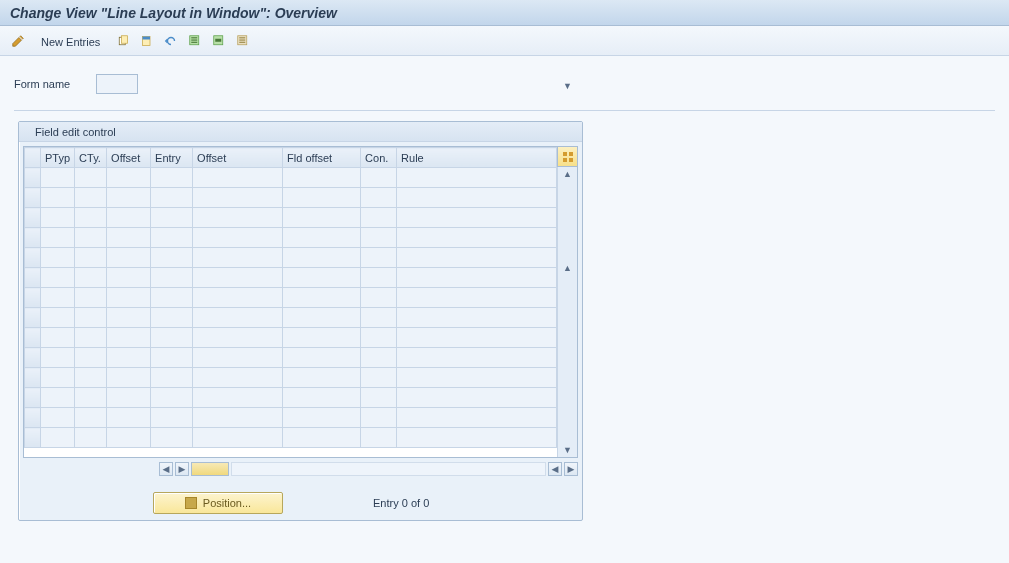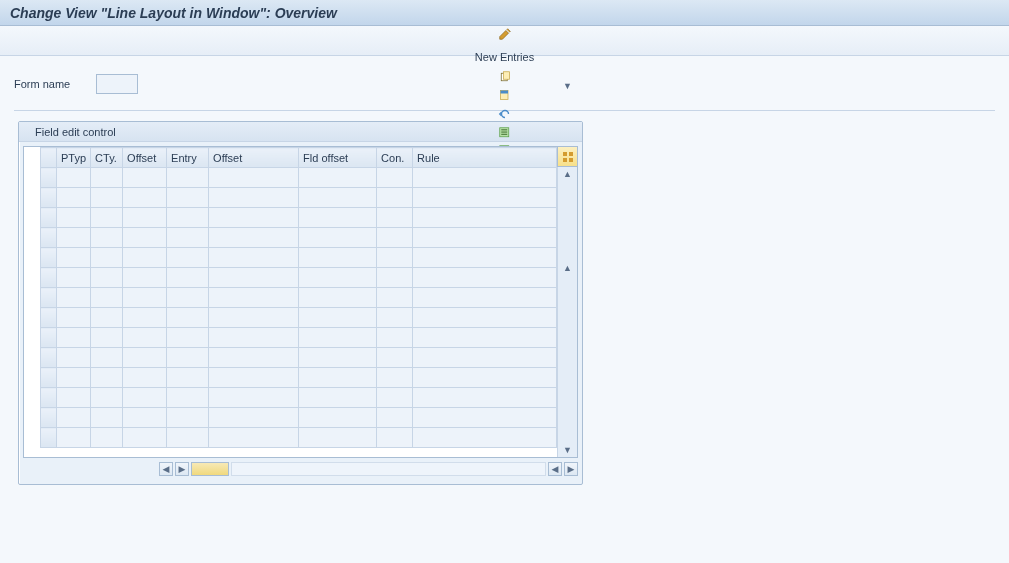--- a/index.html
+++ b/index.html
@@ -16,21 +16,20 @@
     .titlebar-title { font-style: italic; font-weight: bold; font-size: 14px; color: #2b3d54; }
 
     
     .toolbar {
       height: 30px;
       background: linear-gradient(#f4f8fc, #e6eef7);
       border-bottom: 1px solid #c7d5e6;
       display: flex; align-items: center;
       padding: 0 8px; gap: 4px;
       position: relative;
-      flex-direction: column;
     }
     .tool-icon {
       width: 20px; height: 20px;
       display: inline-flex; align-items: center; justify-content: center;
       border: 1px solid transparent;
       border-radius: 2px;
       cursor: pointer;
       font-size: 12px;
     }
     .new-entries {
@@ -107,21 +106,20 @@
       background: #e4edf7;
       border-left: 1px solid #c7d5e6;
       display: flex; flex-direction: column; justify-content: space-between;
       align-items: center;
       padding: 2px 0;
     }
     .arrow { font-size: 9px; color: #5a6e88; cursor: pointer; }
     .grid-wrap {
       position: absolute; left: 0; top: 0; right: 20px; bottom: 0;
       overflow: hidden;
-      padding-left: 16px;
     }
     table.grid { border-collapse: collapse; width: 100%; }
     table.grid th, table.grid td {
       border: 1px solid #c7d5e6;
       font-size: 11px; color: #2b3d54;
       height: 20px;
       text-align: left;
       padding: 0 4px;
       background: #edf3fa;
     }
@@ -451,18 +449,25 @@
         <span class="harrow">◀</span>
         <span class="harrow">▶</span>
         <span class="hthumb"></span>
         <span class="htrack"></span>
         <span class="harrow-group-right">
           <span class="harrow">◀</span>
           <span class="harrow">▶</span>
         </span>
       </div>
 
+      <div class="status-row">
+        <div class="position-btn">
+          <span class="position-ic"></span>
+          <span>Position...</span>
+        </div>
+        <span class="entry-text">Entry 0 of 0</span>
+      </div>
 
     </div>
   </div>
 
   </div>
 </div>
 
 </body></html>

